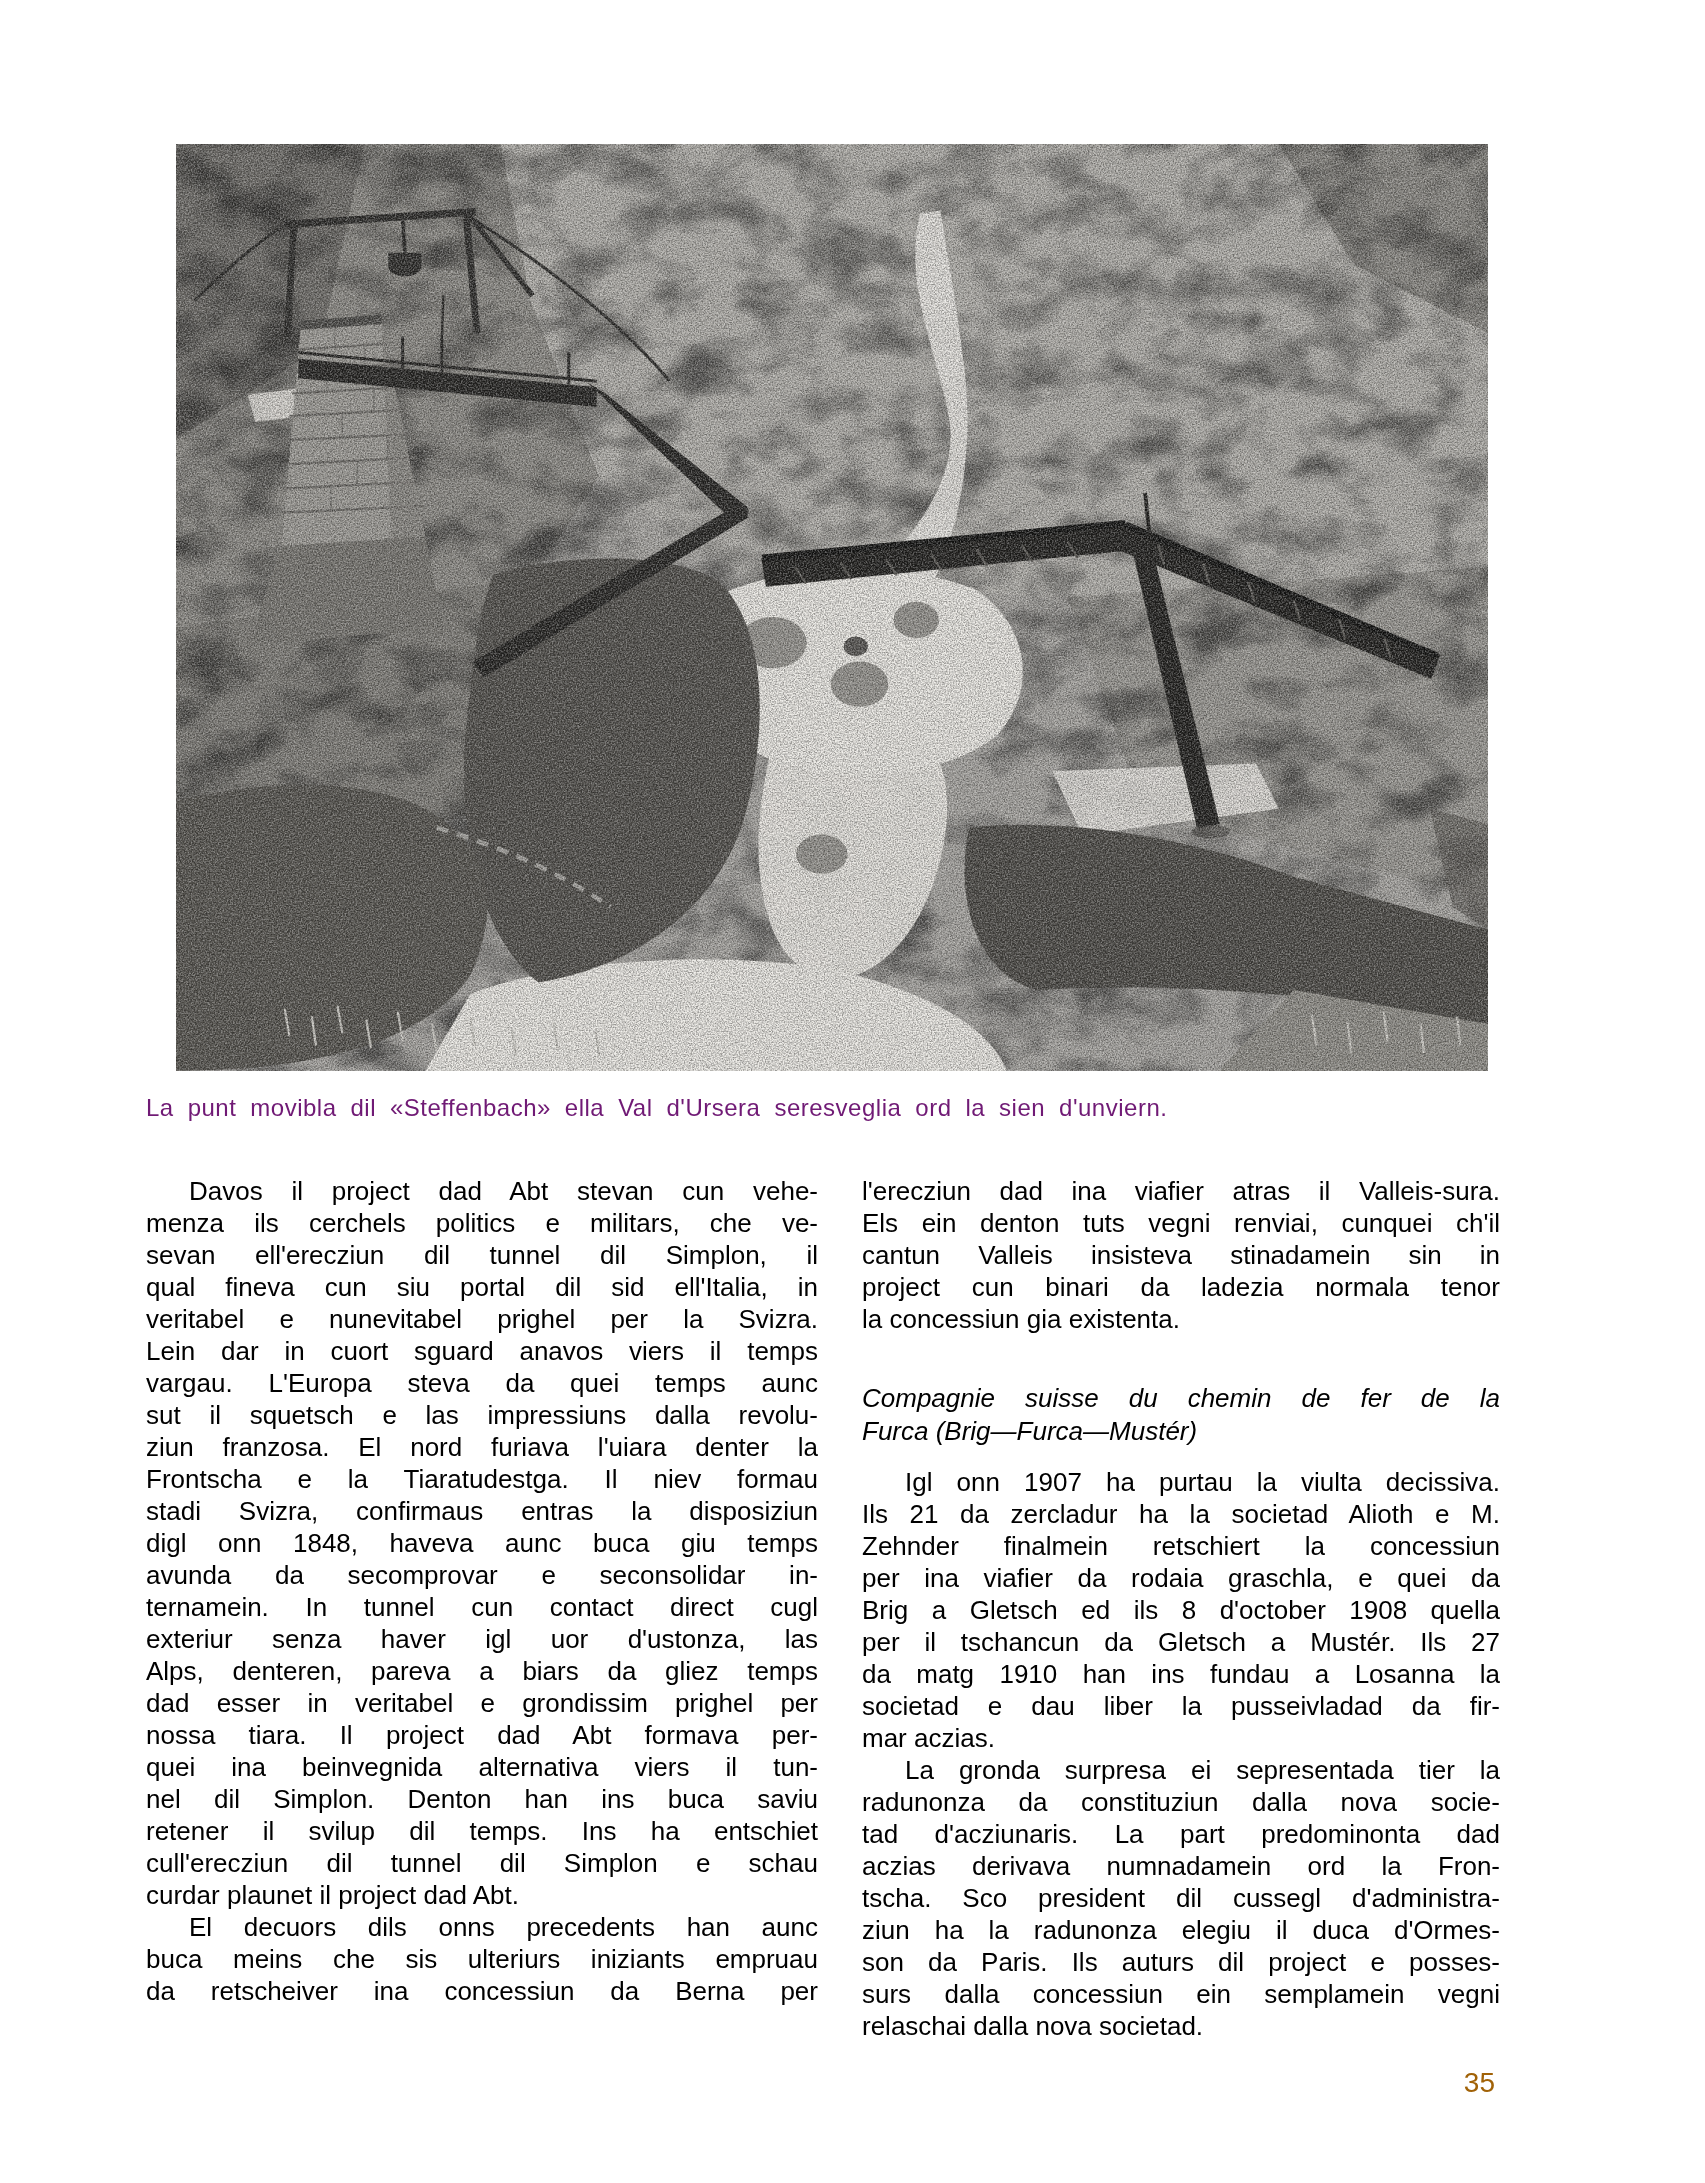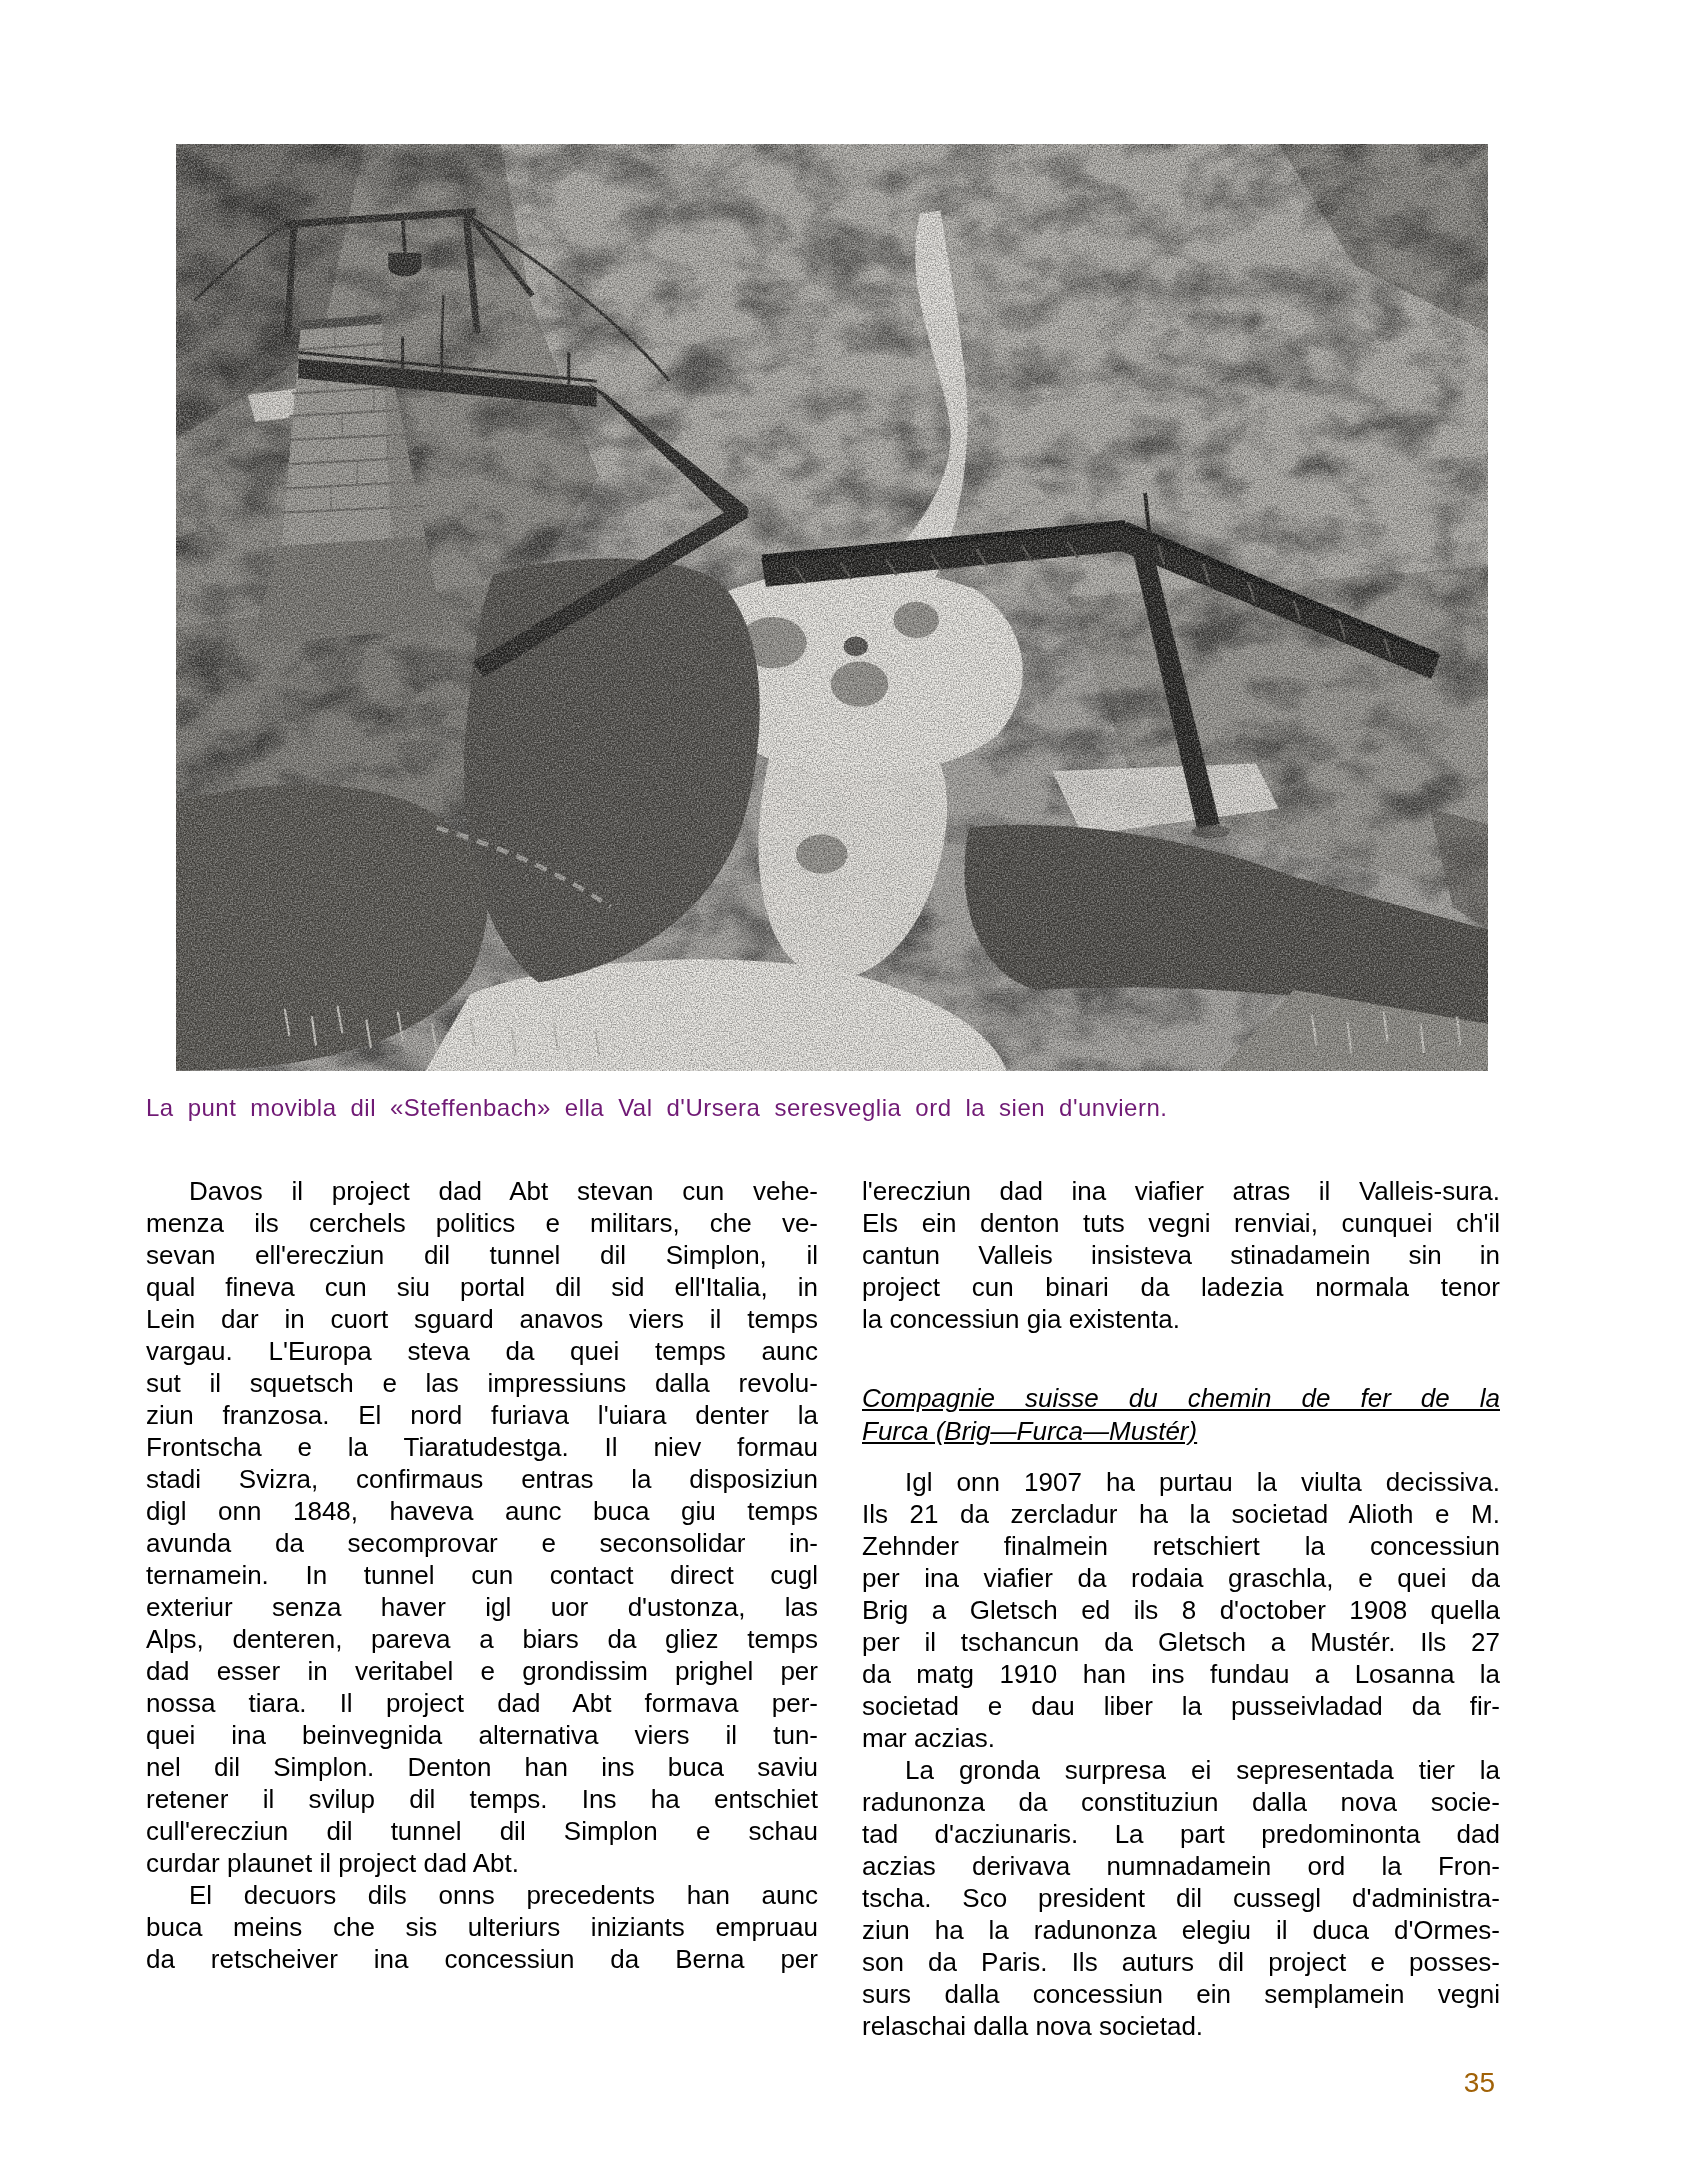--- a/index.html
+++ b/index.html
@@ -22,21 +22,21 @@
     font-size:24px; line-height:30px; color:#701a75;
     letter-spacing:0.5px; word-spacing:6.8px;
   }
   .col {
     position:absolute; top:1175px;
     font-size:26px; line-height:32px; color:#000000;
   }
   .col-left  { left:146px;  width:672px; }
   .col-right { left:862px; width:638px; }
   .para { margin:0; }
-  .heading { margin:47px 0 18px 0; font-style:italic; line-height:33px;text-decoration:underline; }
+  .heading { margin:47px 0 18px 0; font-style:italic; line-height:33px; }
   .jline { text-align:justify; text-align-last:justify; }
   .lline { text-align-last:left; }
   .indent { text-indent:43px; }
   .pagenum {
     position:absolute; left:1382px; top:2067px; width:113px;
     text-align:right; font-size:28px; color:#a16207;
   }
 </style>
 </head>
 <body>
@@ -149,20 +149,21 @@
   </figure>
 
   <div class="caption">La punt movibla dil «Steffenbach» ella Val d'Ursera seresveglia ord la sien d'unviern.</div>
 
   <div class="col col-left">
       <div class="para">
         <div class="jline indent">Davos il project dad Abt stevan cun vehe-</div>
         <div class="jline">menza ils cerchels politics e militars, che ve-</div>
         <div class="jline">sevan ell'erecziun dil tunnel dil Simplon, il</div>
         <div class="jline">qual fineva cun siu portal dil sid ell'Italia, in</div>
+        <div class="jline">veritabel e nunevitabel prighel per la Svizra.</div>
         <div class="jline">Lein dar in cuort sguard anavos viers il temps</div>
         <div class="jline">vargau. L'Europa steva da quei temps aunc</div>
         <div class="jline">sut il squetsch e las impressiuns dalla revolu-</div>
         <div class="jline">ziun franzosa. El nord furiava l'uiara denter la</div>
         <div class="jline">Frontscha e la Tiaratudestga. Il niev formau</div>
         <div class="jline">stadi Svizra, confirmaus entras la disposiziun</div>
         <div class="jline">digl onn 1848, haveva aunc buca giu temps</div>
         <div class="jline">avunda da secomprovar e seconsolidar in-</div>
         <div class="jline">ternamein. In tunnel cun contact direct cugl</div>
         <div class="jline">exteriur senza haver igl uor d'ustonza, las</div>

